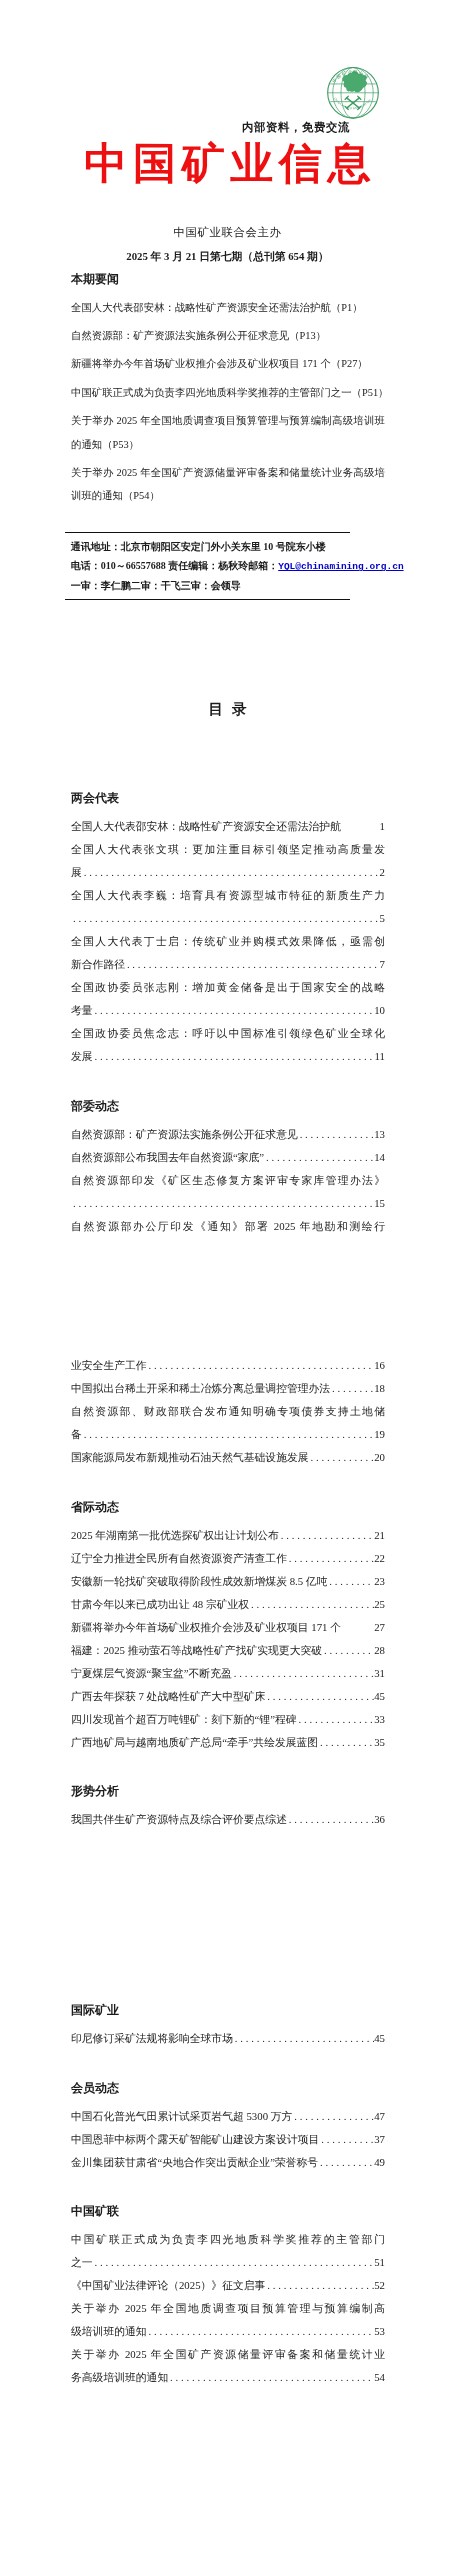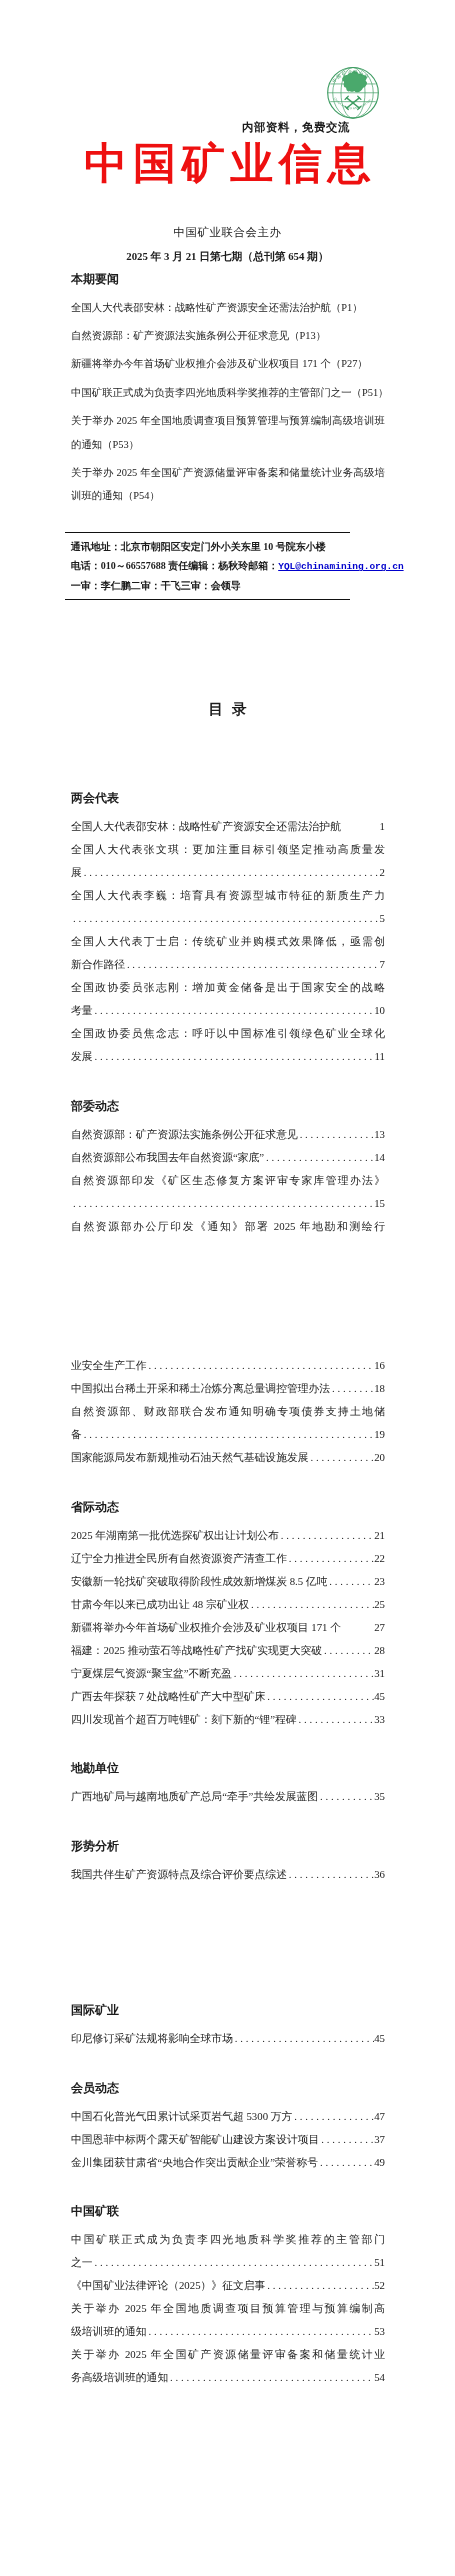--- a/index.html
+++ b/index.html
@@ -272,21 +272,20 @@
           <span class="dots">..........................................................................................</span>
           <span class="toc-page">45</span>
         </div>
         <div class="toc-line">
           <span class="toc-text">四川发现首个超百万吨锂矿：刻下新的“锂”程碑</span>
           <span class="dots">..........................................................................................</span>
           <span class="toc-page">33</span>
         </div>
       </div>
       <div class="toc-section">
-        <div class="toc-heading">地勘单位</div>
         <div class="toc-line">
           <span class="toc-text">广西地矿局与越南地质矿产总局“牵手”共绘发展蓝图</span>
           <span class="dots">..........................................................................................</span>
           <span class="toc-page">35</span>
         </div>
       </div>
       <div class="toc-section">
         <div class="toc-heading">形势分析</div>
         <div class="toc-line">
           <span class="toc-text">我国共伴生矿产资源特点及综合评价要点综述</span>

